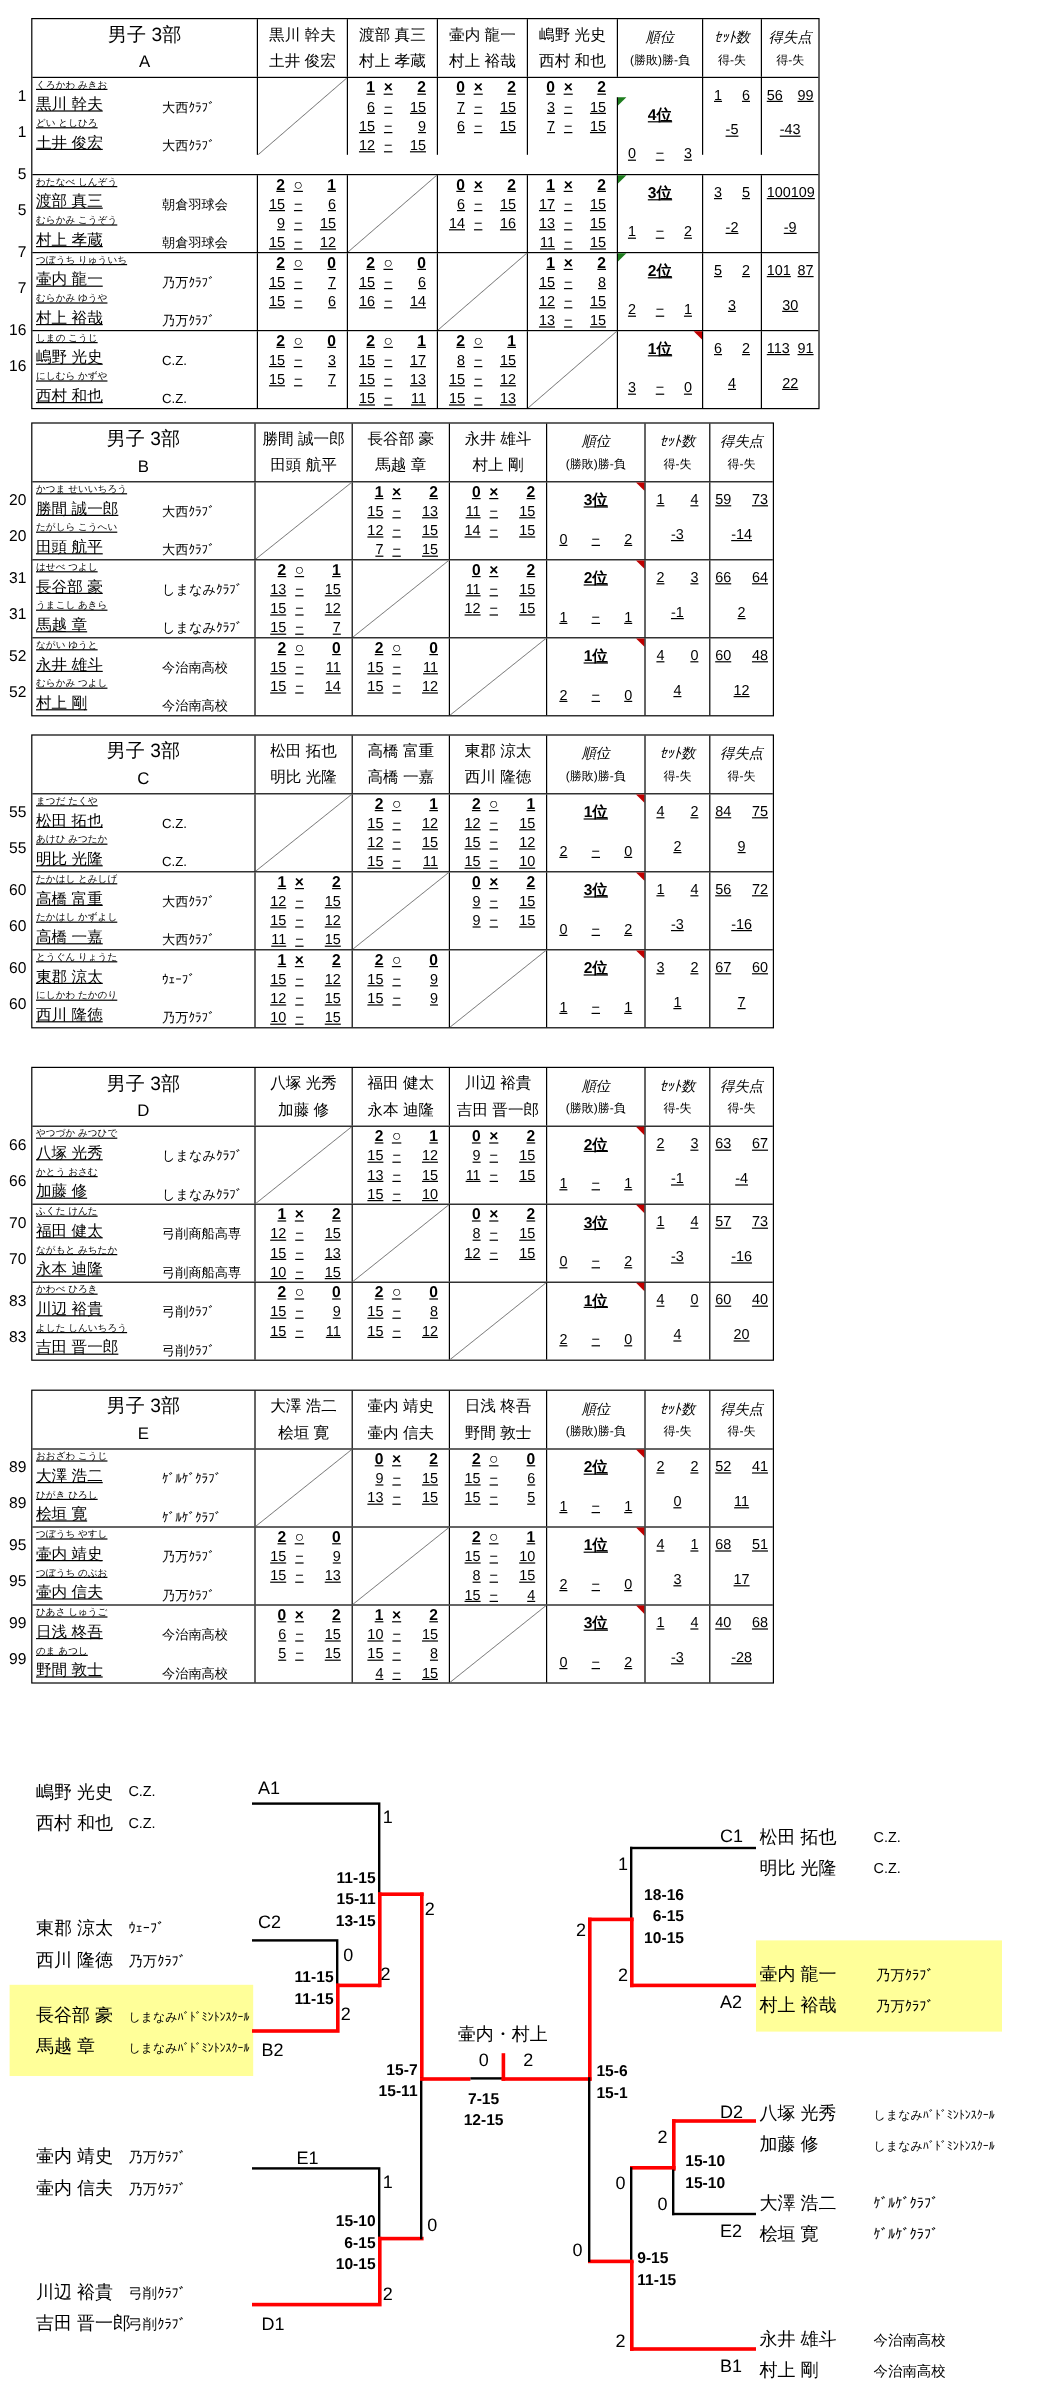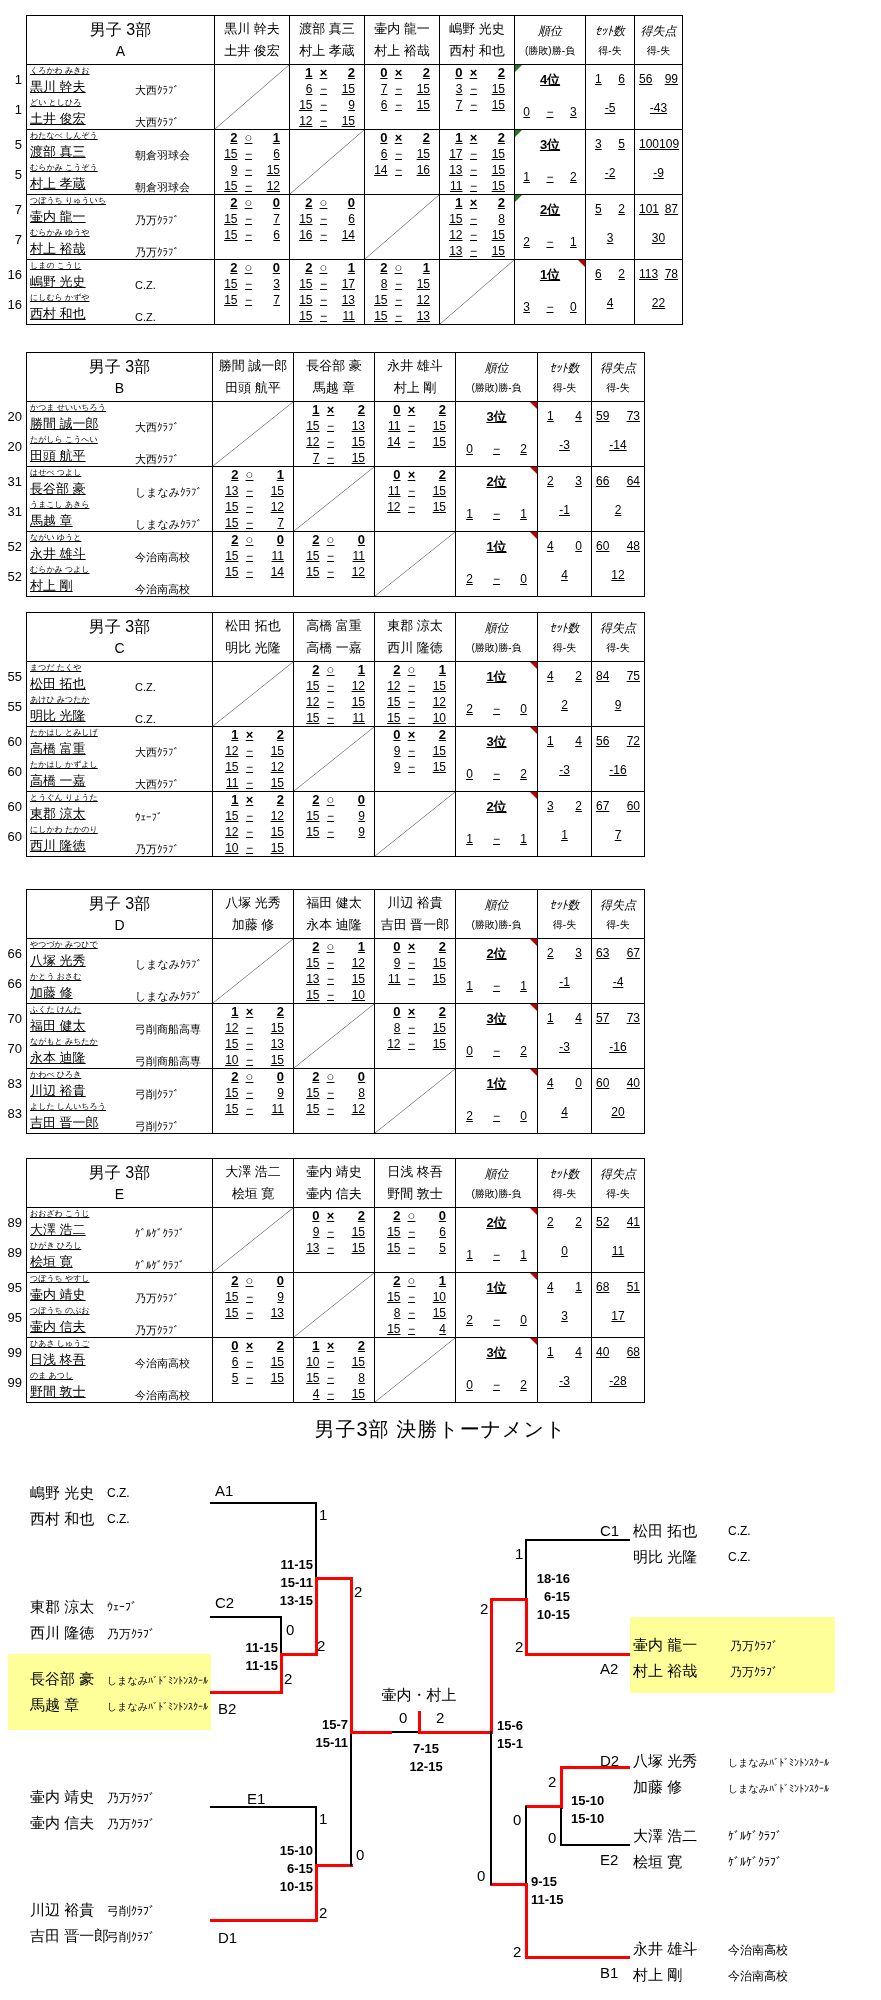--- a/index.html
+++ b/index.html
@@ -49,21 +49,20 @@
   .bk-club.sm{font-size:10px;}
   .bk-seed{position:absolute;font-size:15px;white-space:nowrap;}
   .bk-num{position:absolute;font-size:15px;white-space:nowrap;}
   .bk-scores{position:absolute;font-size:13px;font-weight:bold;line-height:18px;white-space:nowrap;}
   .bk-champ{position:absolute;font-size:15px;text-align:center;white-space:nowrap;}
 </style>
 </head>
 <body>
 
 <div id="sheet">
-  <div id="tourn-title">男子3部 決勝トーナメント</div>
   <div id="bracket">
       <div class="bk-hl" style="left: 8px; top: 194px; width: 203px; height: 76px;"></div>
       <div class="bk-hl" style="left: 630px; top: 157px; width: 205px; height: 76px;"></div>
       <div class="bk-line" style="left: 210px; top: 42px; width: 105px; height: 2px;"></div>
       <div class="bk-line" style="left: 210px; top: 156px; width: 70px; height: 2px;"></div>
       <div class="bk-line bk-red" style="left: 210px; top: 231px; width: 70px; height: 3px;"></div>
       <div class="bk-line" style="left: 280px; top: 156px; width: 2px; height: 40px;"></div>
       <div class="bk-line bk-red" style="left: 280px; top: 193px; width: 3px; height: 41px;"></div>
       <div class="bk-line bk-red" style="left: 280px; top: 193px; width: 37px; height: 3px;"></div>
       <div class="bk-line" style="left: 315px; top: 42px; width: 2px; height: 77px;"></div>
@@ -175,21 +174,21 @@
       </div>
       <div class="bk-scores" style="left: 233px; top: 382px; width: 80px; text-align: right;">
         <div>15-10</div>
         <div>6-15</div>
         <div>10-15</div>
       </div>
       <div class="bk-scores" style="left: 268px; top: 256px; width: 80px; text-align: right;">
         <div>15-7</div>
         <div>15-11</div>
       </div>
-      <div class="bk-scores" style="left: 386px; top: 280px; width: 80px; text-align: center;">
+      <div class="bk-scores" style="left: 363px; top: 280px; width: 80px; text-align: center;">
         <div>7-15</div>
         <div>12-15</div>
       </div>
       <div class="bk-scores" style="left: 490px; top: 110px; width: 80px; text-align: right;">
         <div>18-16</div>
         <div>6-15</div>
         <div>10-15</div>
       </div>
       <div class="bk-scores" style="left: 497px; top: 257px; width: 80px; text-align: left;">
         <div>15-6</div>
@@ -297,21 +296,21 @@
             <span class="rl">3</span>
             <span class="rm">−</span>
             <span class="rr">15</span>
           </div>
           <div class="rline">
             <span class="rl">7</span>
             <span class="rm">−</span>
             <span class="rr">15</span>
           </div>
         </div>
-        <div class="cell" style="width: 71px;">
+        <div class="cell" style="width: 71px; margin-top: 16px;">
           <div class="tri-g"></div>
           <div class="rank-top">4位</div>
           <div class="rank-bot">
             <span>0</span>
             <span>−</span>
             <span>3</span>
           </div>
         </div>
         <div class="cell" style="width: 49px;">
           <div class="st-top">
@@ -590,21 +589,21 @@
         <div class="cell" style="width: 49px;">
           <div class="st-top">
             <span>6</span>
             <span>2</span>
           </div>
           <div class="st-bot">4</div>
         </div>
         <div class="cell" style="width: 48px;">
           <div class="st-top pt-top">
             <span>113</span>
-            <span>78</span>
+            <span>91</span>
           </div>
           <div class="st-bot">22</div>
         </div>
       </div>
     </div>
     <div class="mnum" style="left: 2px; top: 72px;">1</div>
     <div class="mnum" style="left: 2px; top: 102px;">1</div>
     <div class="mnum" style="left: 2px; top: 137px;">5</div>
     <div class="mnum" style="left: 2px; top: 167px;">5</div>
     <div class="mnum" style="left: 2px; top: 202px;">7</div>

